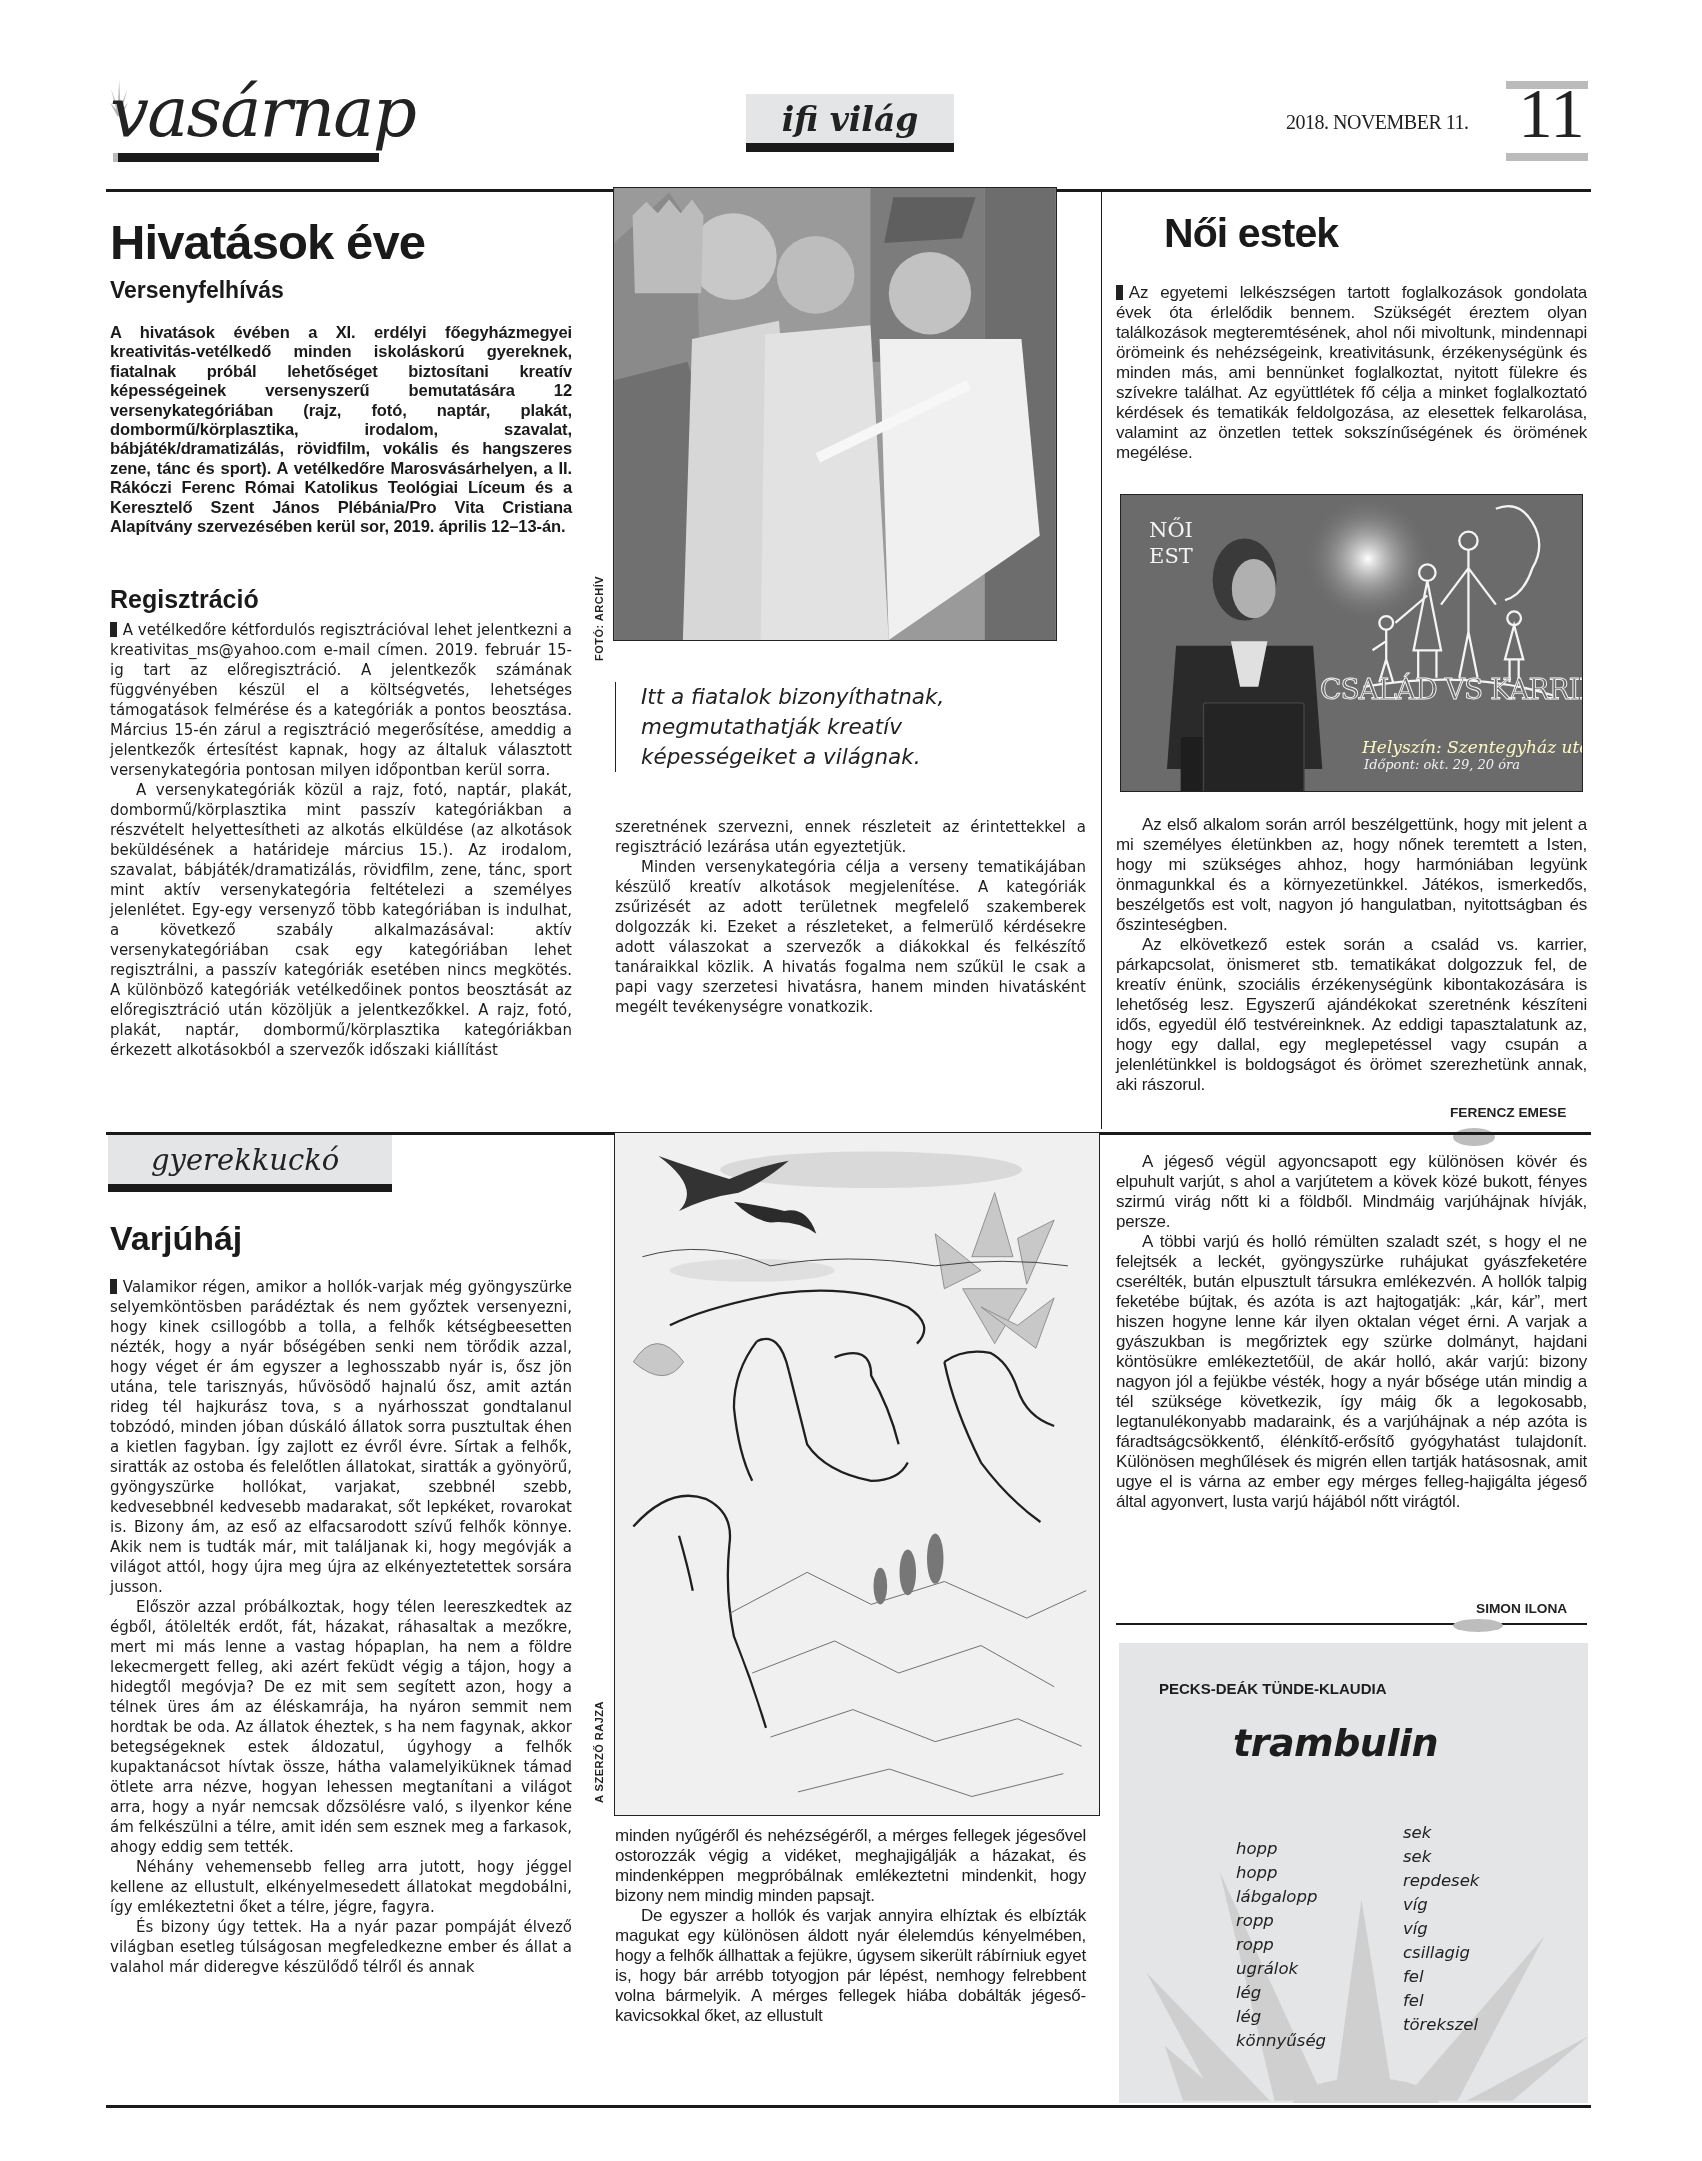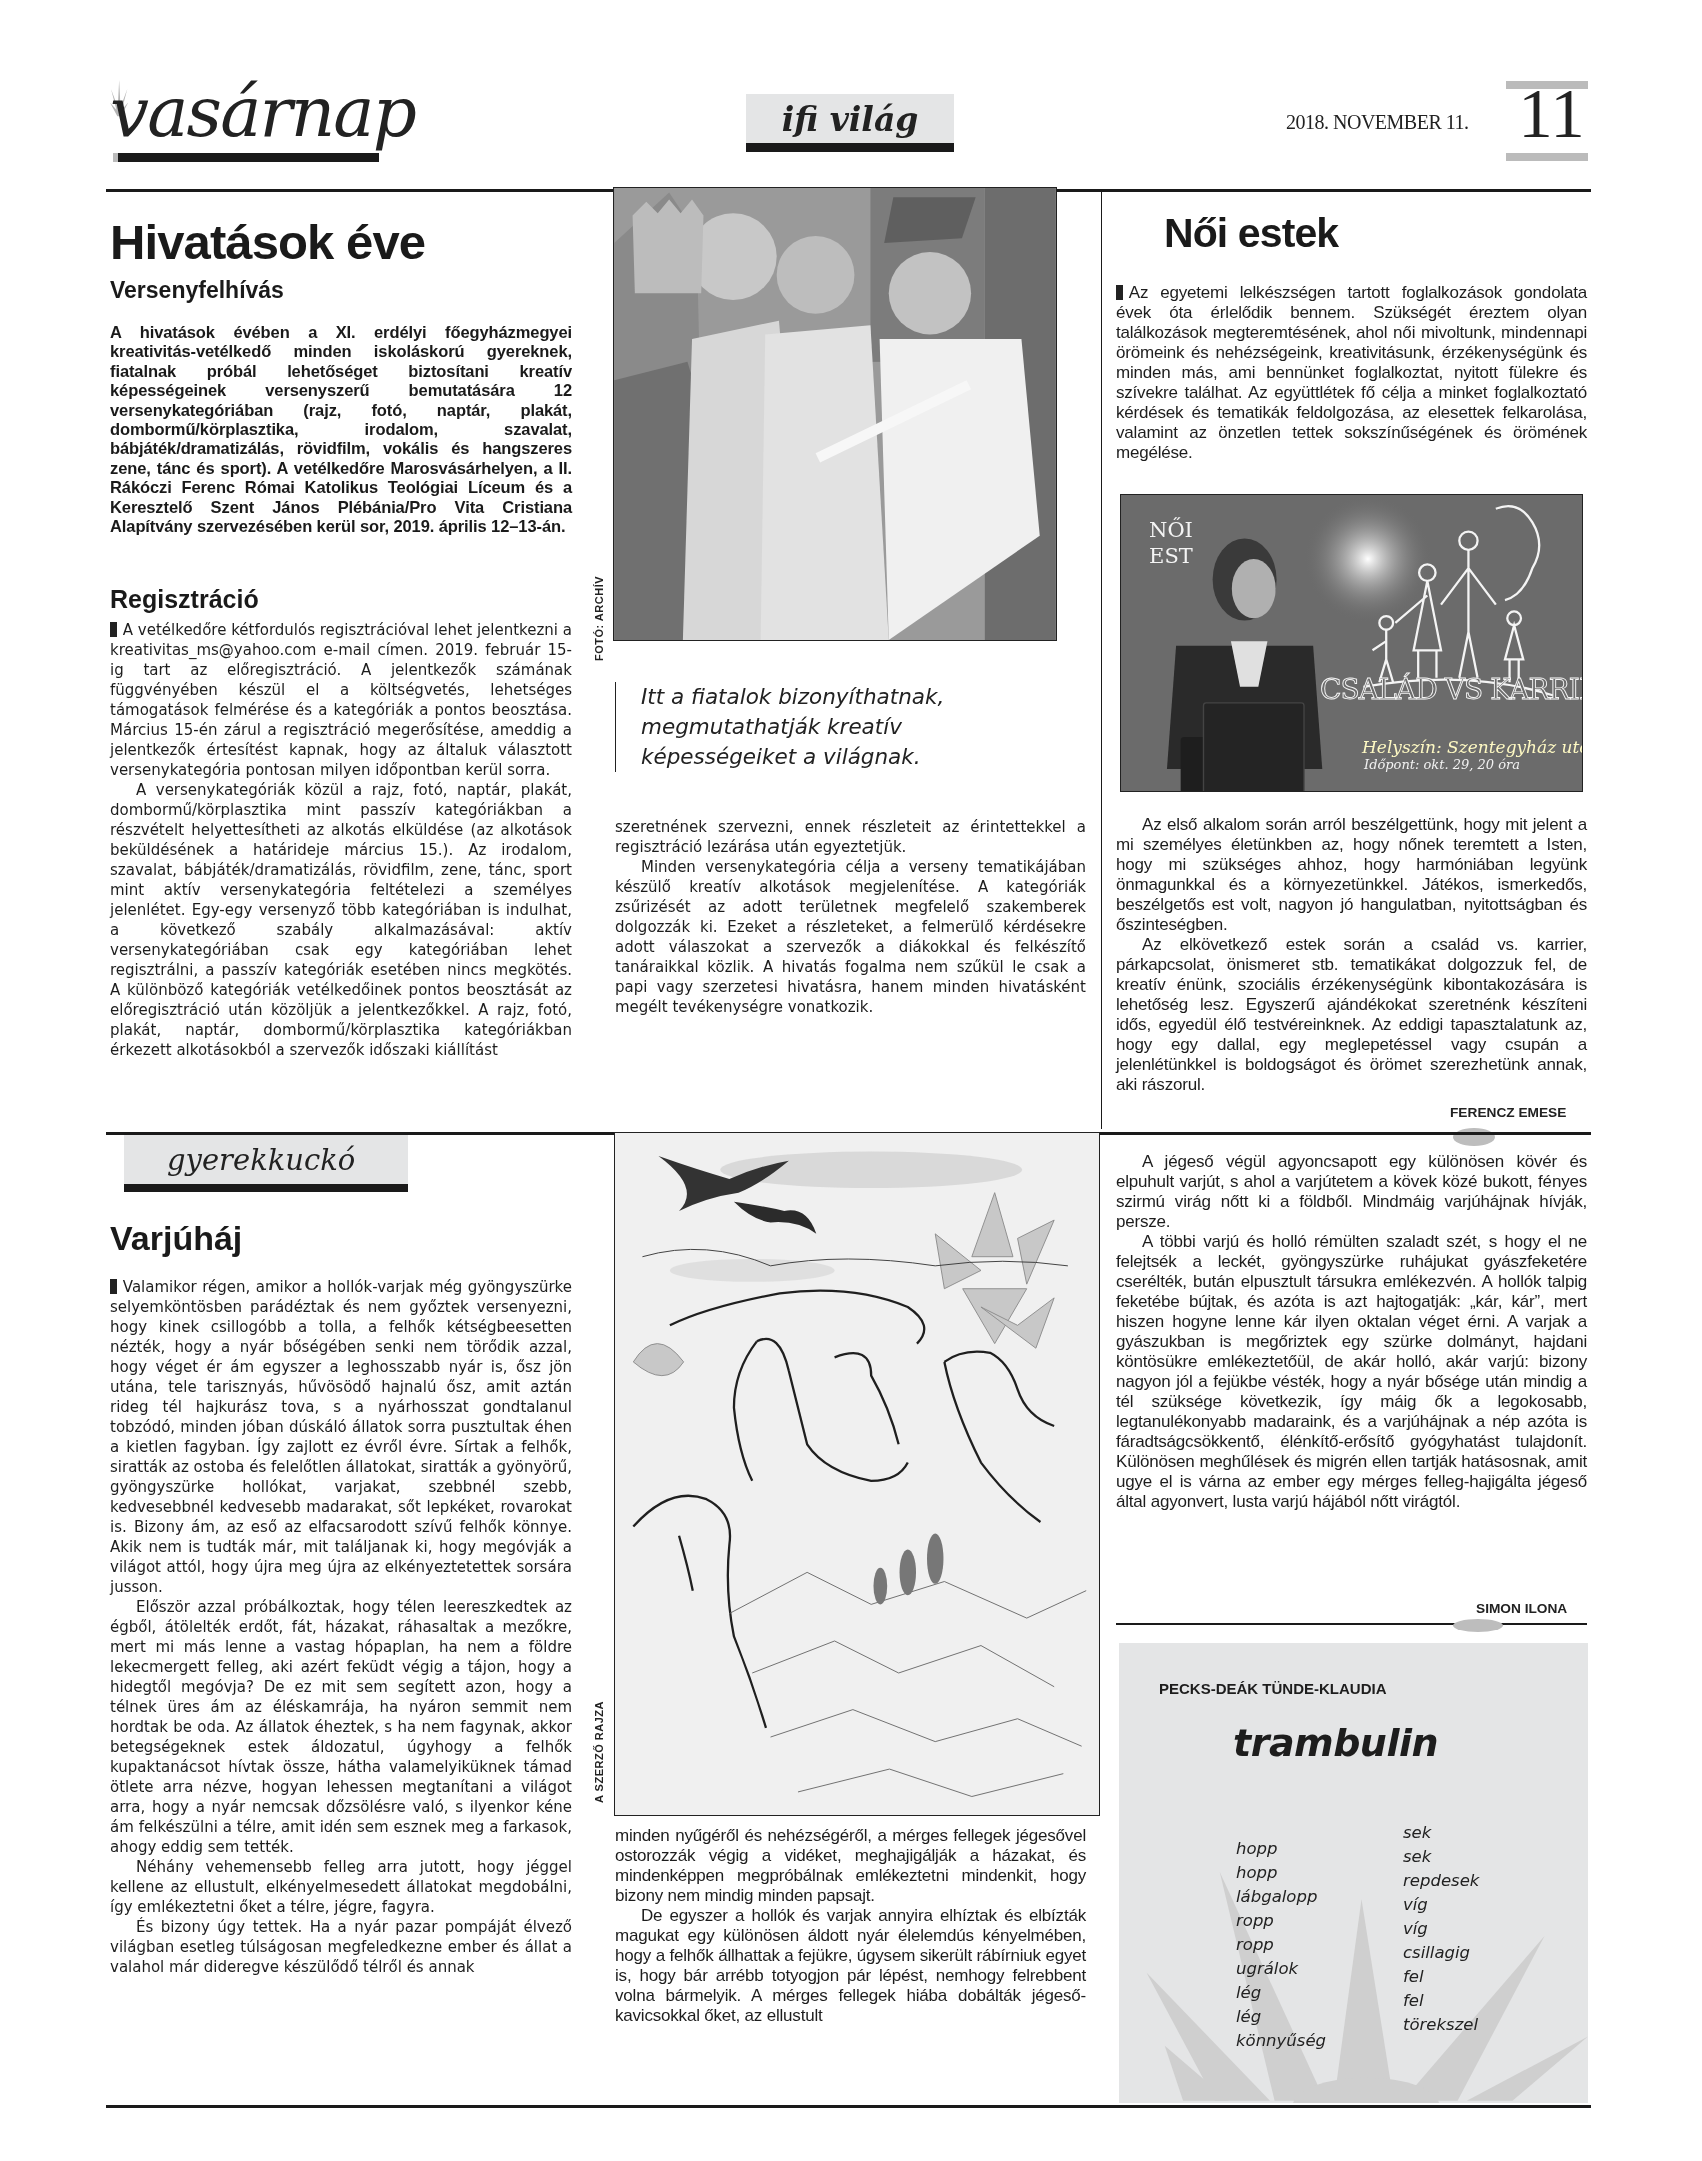--- a/index.html
+++ b/index.html
@@ -141,21 +141,21 @@
 
 <div class="abs body-cond" style="left:1116px;top:815px;width:471px;">
   <p>Az első alkalom során arról beszélgettünk, hogy mit jelent a mi személyes életünkben az, hogy nőnek teremtett a Isten, hogy mi szükséges ahhoz, hogy harmóniában legyünk önmagunkkal és a környezetünkkel. Játékos, ismerkedős, beszélgetős est volt, nagyon jó hangulatban, nyitottságban és őszinteségben.</p>
   <p>Az elkövetkező estek során a család vs. karrier, párkapcsolat, önismeret stb. tematikákat dolgozzuk fel, de kreatív énünk, szociális érzékenységünk kibontakozására is lehetőség lesz. Egyszerű ajándékokat szeretnénk készíteni idős, egyedül élő testvéreinknek. Az eddigi tapasztalatunk az, hogy egy dallal, egy meglepetéssel vagy csupán a jelenlétünkkel is boldogságot és örömet szerezhetünk annak, aki rászorul.</p>
 </div>
 <div class="abs byline" style="left:1450px;top:1105px;">FERENCZ EMESE</div>
 <div class="abs oval" style="left:1453px;top:1128px;width:42px;height:18.3px;"></div>
 
 <div class="abs rule" style="left:106px;top:1132px;width:1485px;height:2.7px;"></div>
 
-<div class="abs" style="left:124px;top:1135px;width:284px;height:49px;background:#e4e5e6;border-bottom:8.2px solid #1a1a1a;">
+<div class="abs" style="left:108px;top:1135px;width:284px;height:49px;background:#e4e5e6;border-bottom:8.2px solid #1a1a1a;">
   <span style="display:block;padding-left:43px;font-family:'DejaVu Serif',serif;font-style:italic;font-size:29px;line-height:50px;color:#222;">gyerekkuckó</span>
 </div>
 
 <div class="abs h1" style="left:110px;top:1219px;font-size:34px;letter-spacing:0;">Varjúháj</div>
 
 <div class="abs body" style="left:110px;top:1277px;width:462px;">
   <p class="first"><span class="lead-mark"></span><span>Valamikor régen, amikor a hollók-varjak még gyöngyszürke selyemköntösben parádéztak és nem győztek versenyezni, hogy kinek csillogóbb a tolla, a felhők kétségbeesetten nézték, hogy a nyár bőségében senki nem törődik azzal, hogy véget ér ám egyszer a leghosszabb nyár is, ősz jön utána, tele tarisznyás, hűvösödő hajnalú ősz, amit aztán rideg tél hajkurász tova, s a nyárhosszat gondtalanul tobzódó, minden jóban dúskáló állatok sorra pusztultak éhen a kietlen fagyban. Így zajlott ez évről évre. Sírtak a felhők, siratták az ostoba és felelőtlen állatokat, siratták a gyönyörű, gyöngyszürke hollókat, varjakat, szebbnél szebb, kedvesebbnél kedvesebb madarakat, sőt lepkéket, rovarokat is. Bizony ám, az eső az elfacsarodott szívű felhők könnye. Akik nem is tudták már, mit találjanak ki, hogy megóvják a világot attól, hogy újra meg újra az elkényeztetettek sorsára jusson.</span></p>
   <p>Először azzal próbálkoztak, hogy télen leereszkedtek az égből, átölelték erdőt, fát, házakat, ráhasaltak a mezőkre, mert mi más lenne a vastag hópaplan, ha nem a földre lekecmergett felleg, aki azért feküdt végig a tájon, hogy a hidegtől megóvja? De ez mit sem segített azon, hogy a télnek üres ám az éléskamrája, ha nyáron semmit nem hordtak be oda. Az állatok éheztek, s ha nem fagynak, akkor betegségeknek estek áldozatul, úgyhogy a felhők kupaktanácsot hívtak össze, hátha valamelyiküknek támad ötlete arra nézve, hogyan lehessen megtanítani a világot arra, hogy a nyár nemcsak dőzsölésre való, s ilyenkor kéne ám felkészülni a télre, amit idén sem esznek meg a farkasok, ahogy eddig sem tették.</p>
   <p>Néhány vehemensebb felleg arra jutott, hogy jéggel kellene az ellustult, elkényelmesedett állatokat megdobálni, így emlékeztetni őket a télre, jégre, fagyra.</p>
   <p>És bizony úgy tettek. Ha a nyár pazar pompáját élvező világban esetleg túlságosan megfeledkezne ember és állat a valahol már dideregve készülődő télről és annak</p>

